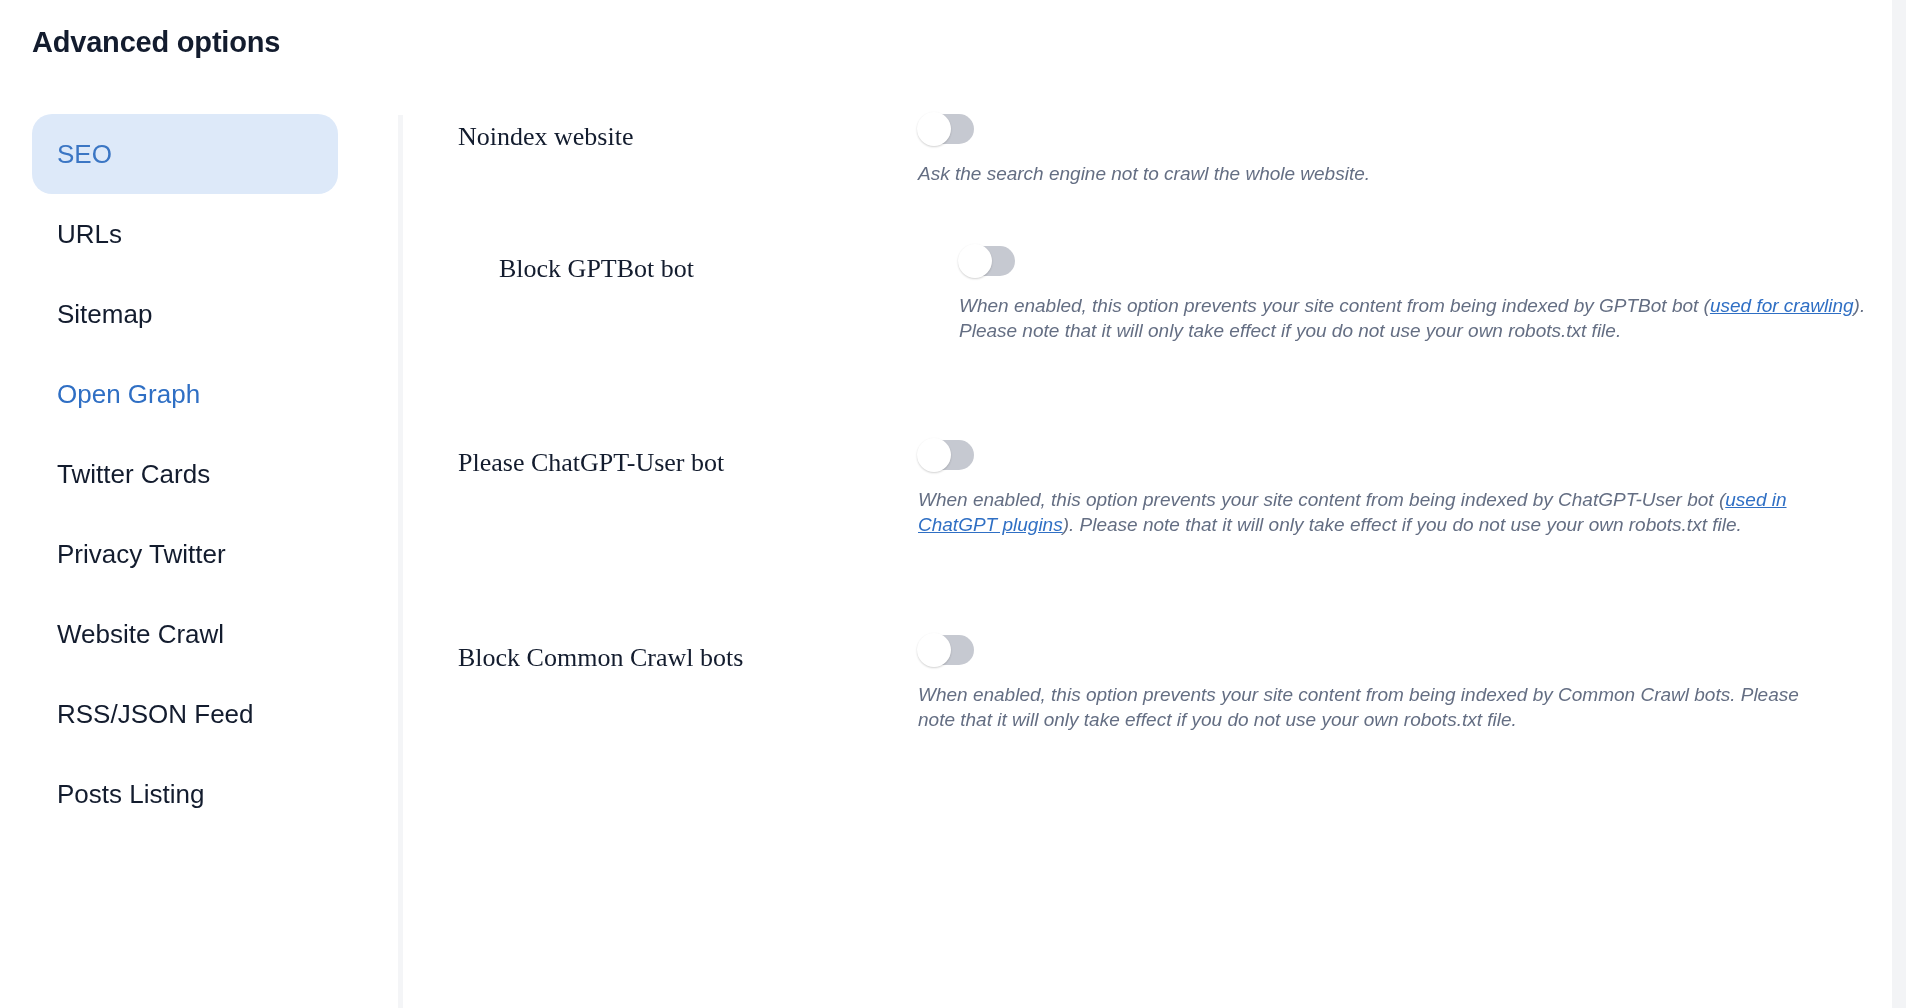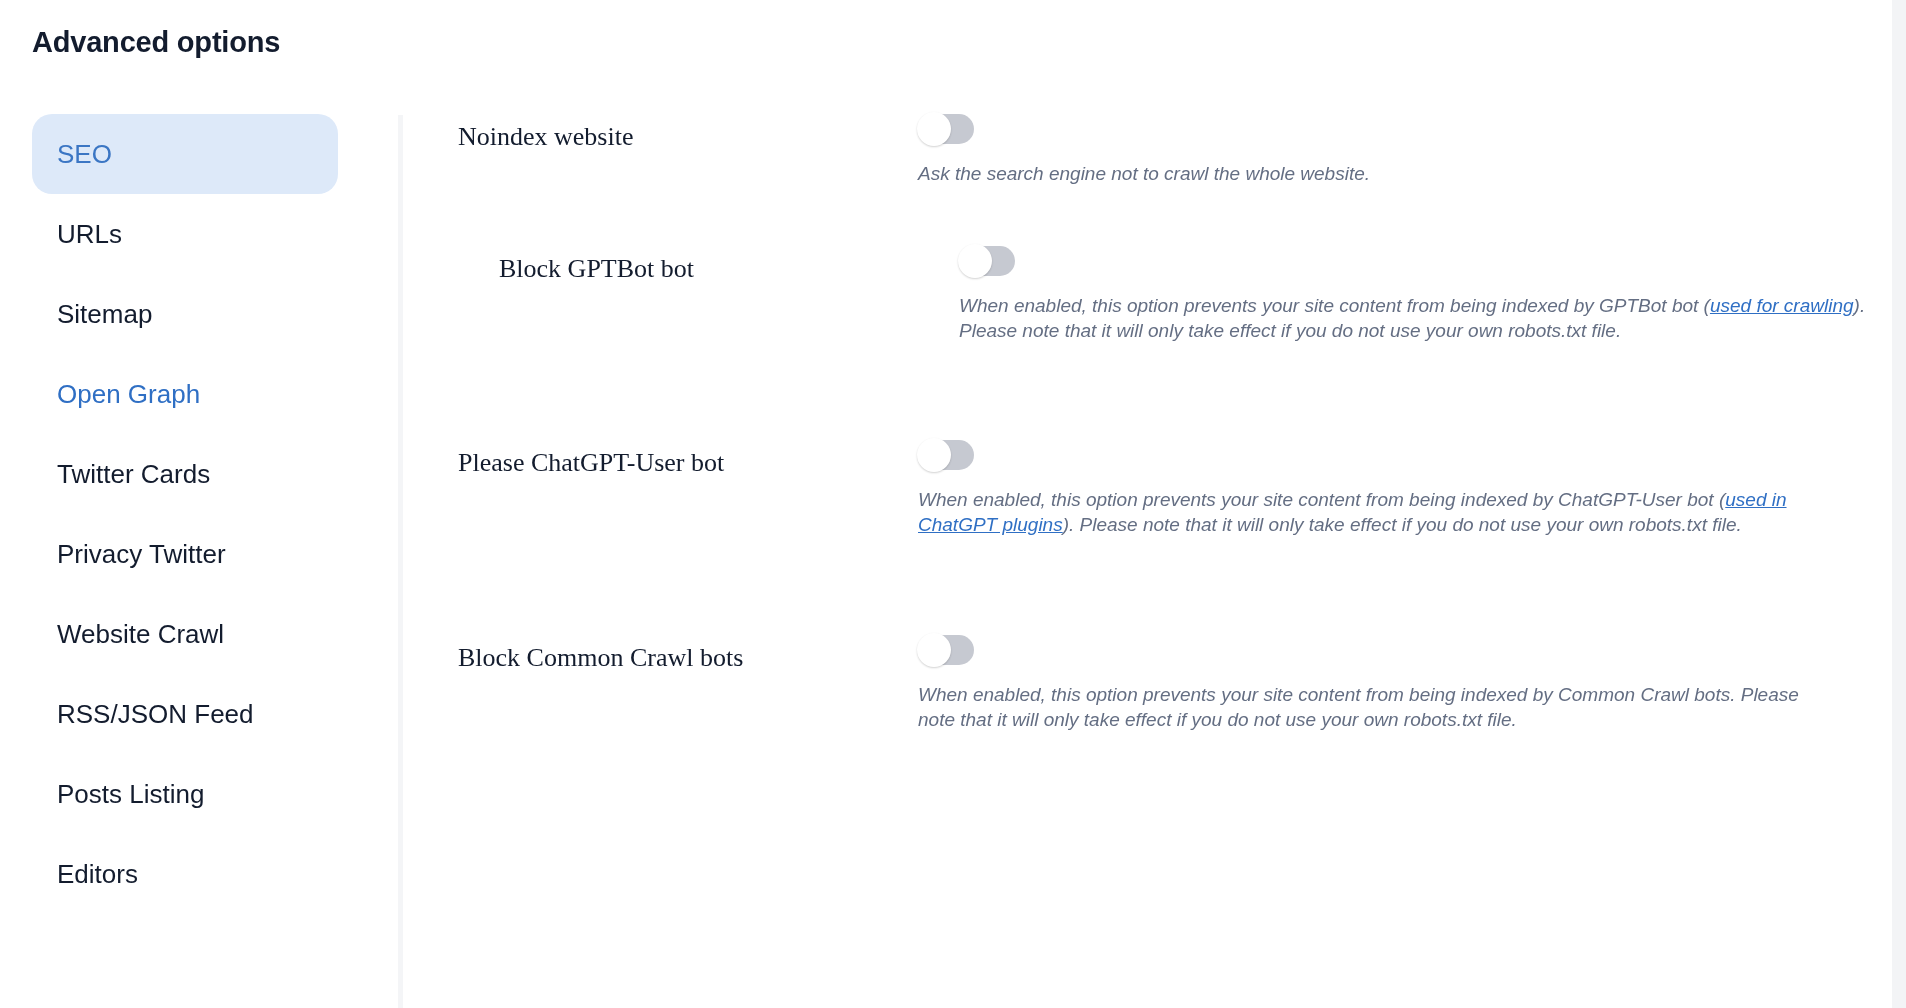--- a/index.html
+++ b/index.html
@@ -178,23 +178,20 @@
     </div>
     <div class="side-item">
       <span>Website Crawl</span>
     </div>
     <div class="side-item">
       <span>RSS/JSON Feed</span>
     </div>
     <div class="side-item">
       <span>Posts Listing</span>
     </div>
-    <div class="side-item">
-      <span>Editors</span>
-    </div>
   </div>
 
   <div class="divider"></div>
 
   <div class="options">
 
     <div class="opt-row" id="row-0">
       <div class="opt-label">Noindex website</div>
       <div class="opt-control">
         <div class="toggle">

